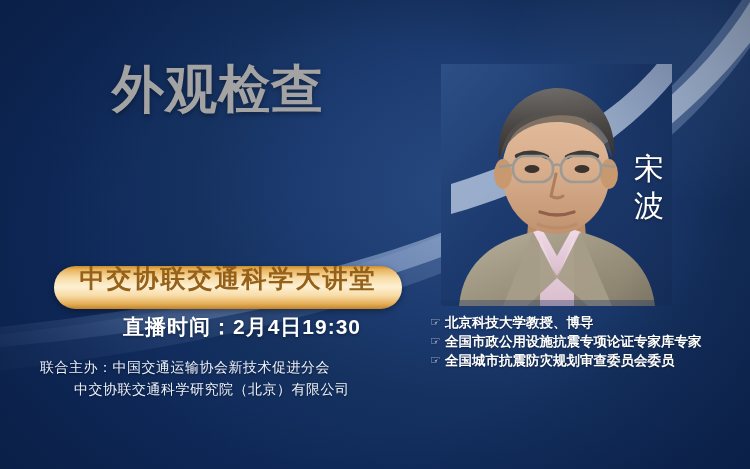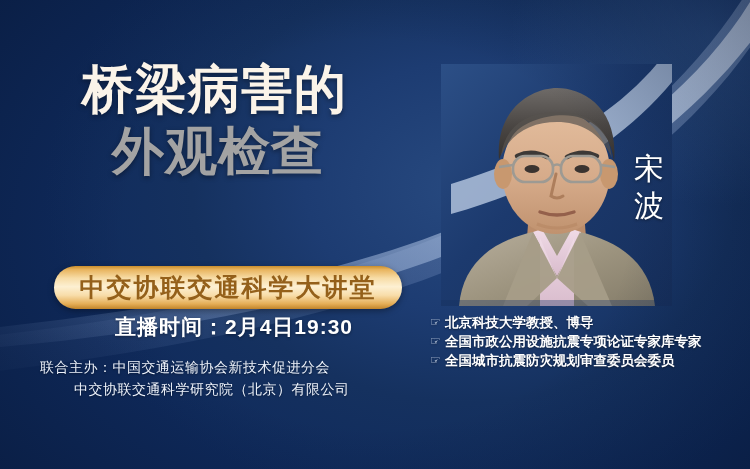--- a/index.html
+++ b/index.html
@@ -70,34 +70,34 @@
 
   
   .pill{
     position:absolute;left:54px;top:266px;
     width:348px;height:43px;
     border-radius:22px;
     background:linear-gradient(180deg,
       #c98d2c 0%, #e8b35c 8%, #f7dca6 28%, #fdf0d2 48%,
       #f8ddaa 68%, #e5ae57 88%, #c1842a 100%);
     box-shadow:0 2px 6px rgba(0,0,0,.35);
-    display:flex;align-items:center;justify-content:center;
+    display:flex;align-items:flex-start;justify-content:center;
   }
   .pill-text{
     color:#94601a;
     font-size:25px;
     font-weight:700;
     letter-spacing:2px;
     white-space:nowrap;
     line-height:1;
   }
 
   
   .time{
-    position:absolute;left:8px;top:313px;width:452px;
+    position:absolute;left:16px;top:313px;width:452px;
     text-align:center;
     color:#ffffff;
     font-size:21px;font-weight:700;letter-spacing:1px;
     white-space:nowrap;
     text-shadow:0 1px 3px rgba(0,0,0,.4);
   }
 
   
   .orgs{
     position:absolute;left:0;top:356px;width:452px;
@@ -251,21 +251,20 @@
   </div>
 
   <div class="vig"></div>
 
   <div class="name">
     <span>宋</span>
     <span>波</span>
   </div>
 
   <div class="title">
-    <div class="tline l1">桥梁病害的</div>
     <div class="tline l2">外观检查</div>
   </div>
 
   <div class="pill">
     <div class="pill-text">中交协联交通科学大讲堂</div>
   </div>
 
   <div class="time">直播时间：2月4日19:30</div>
 
   <div class="orgs">

